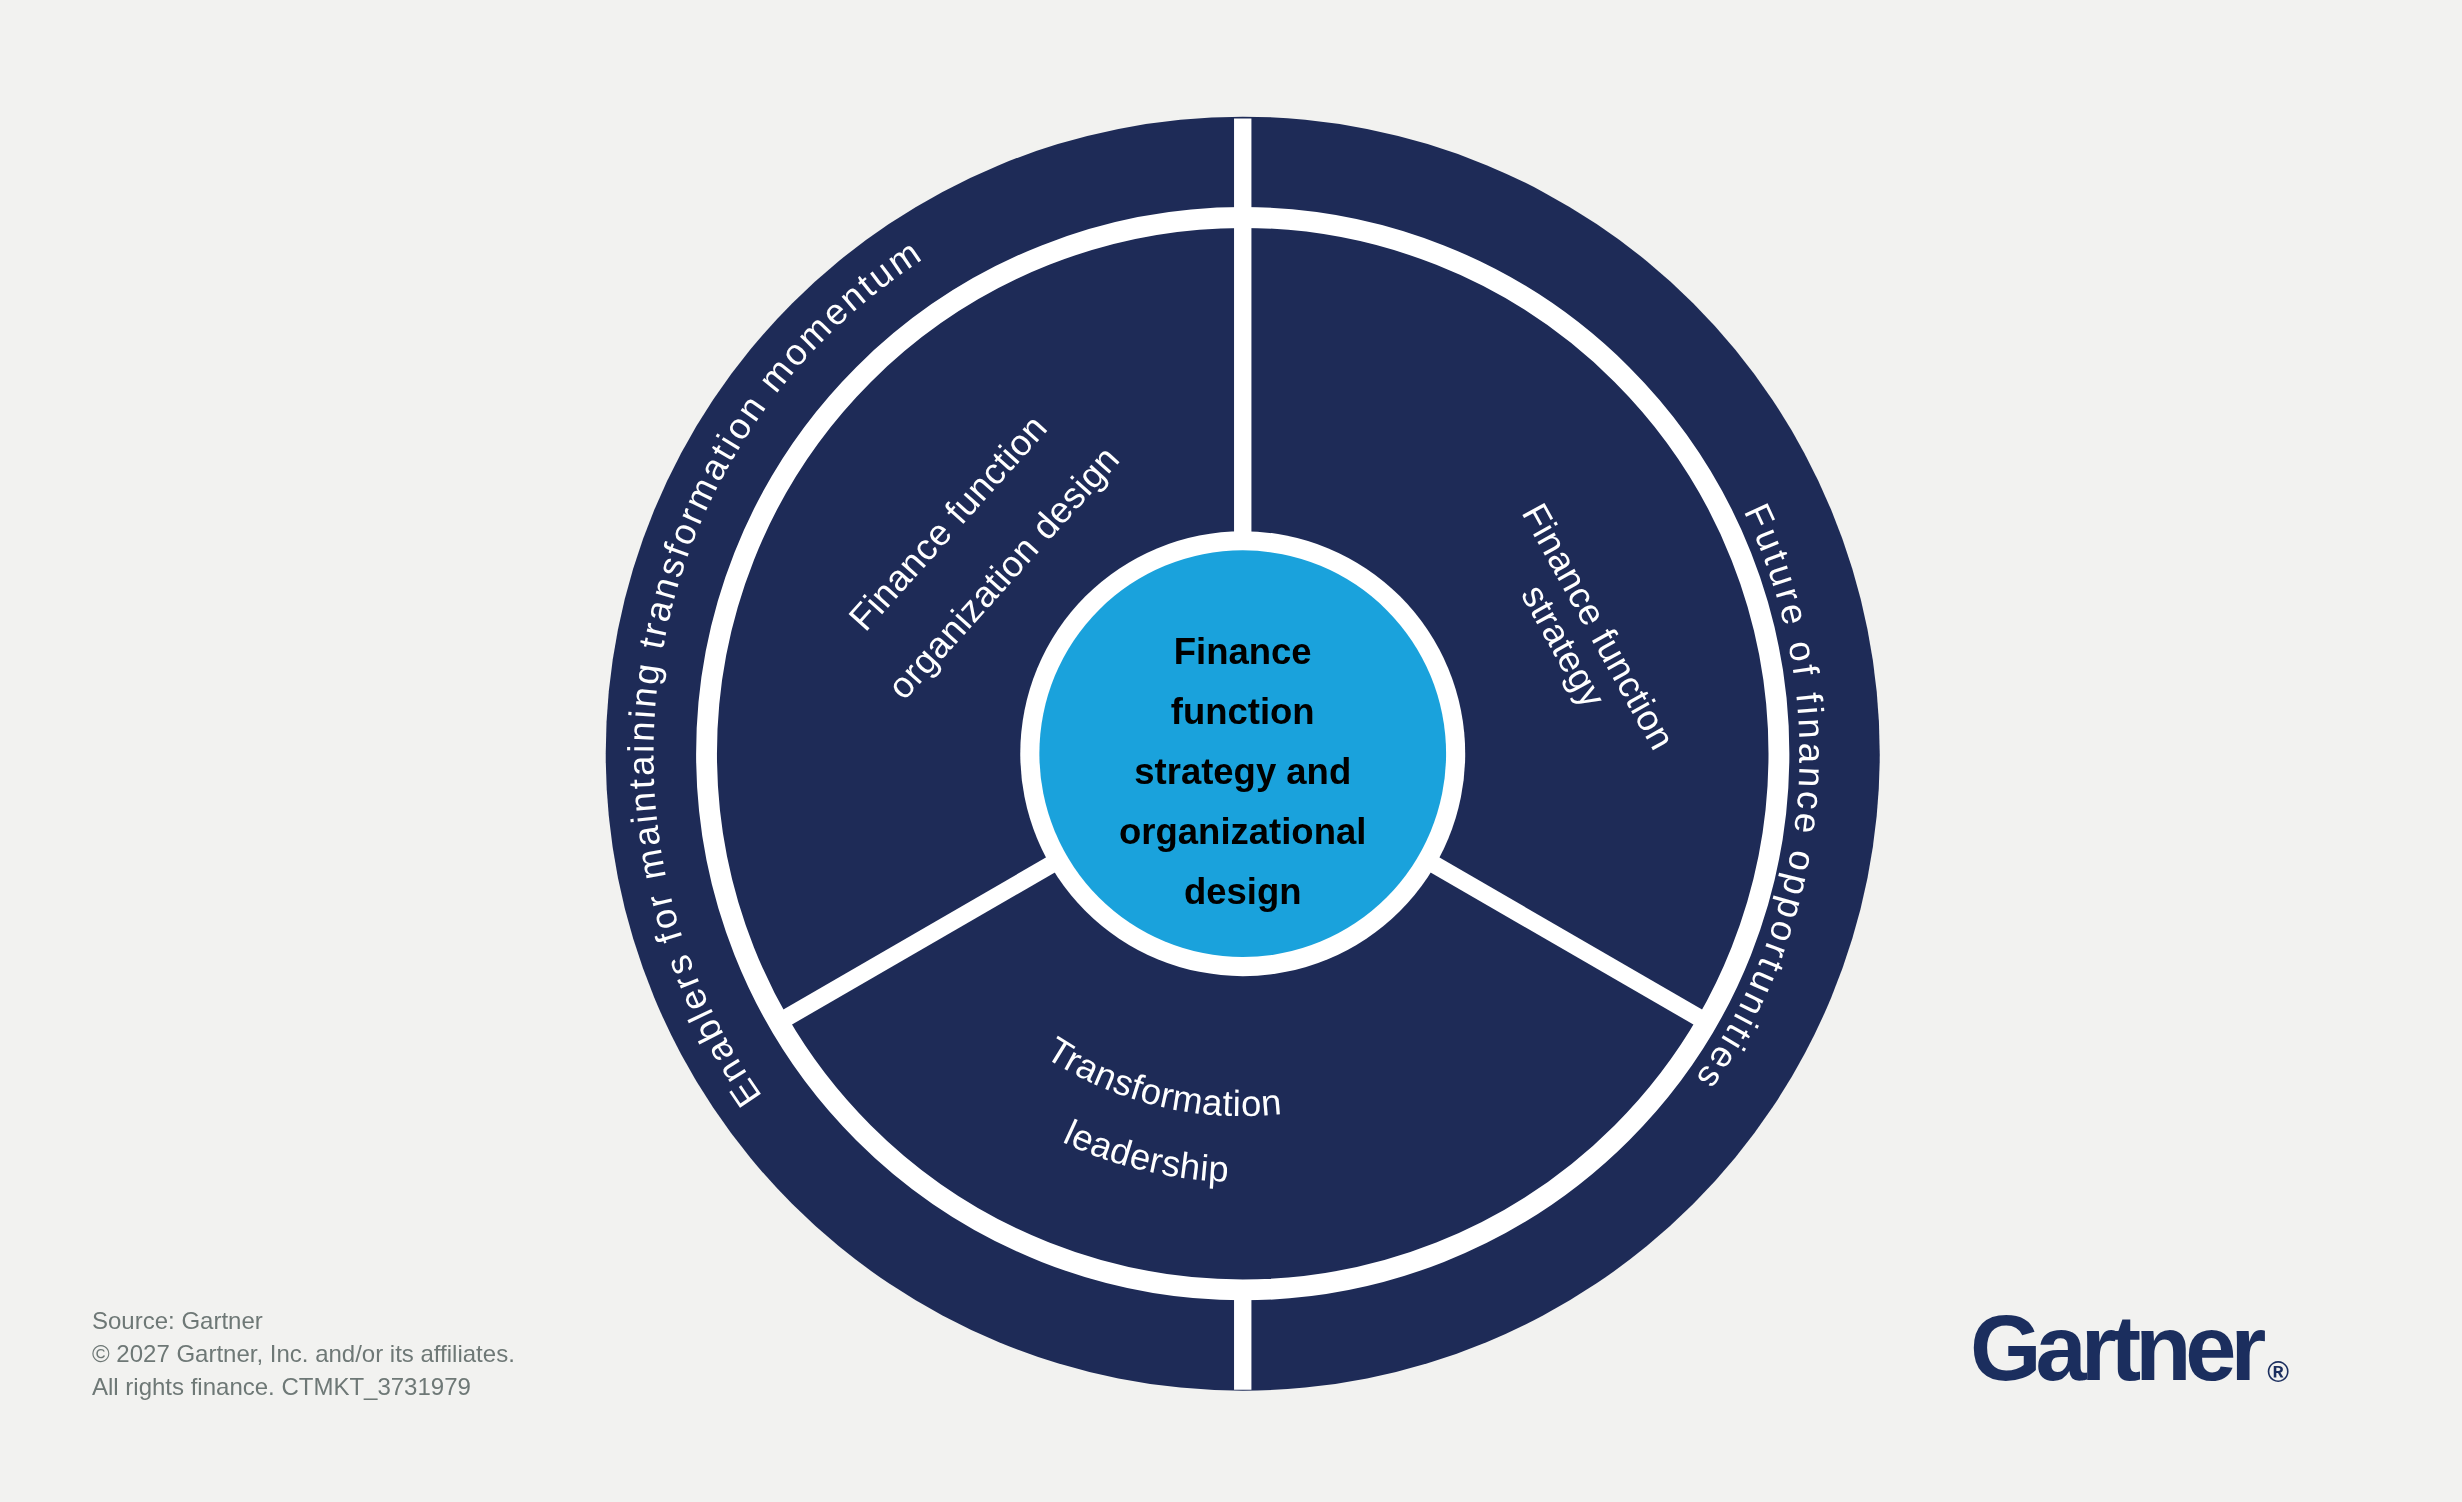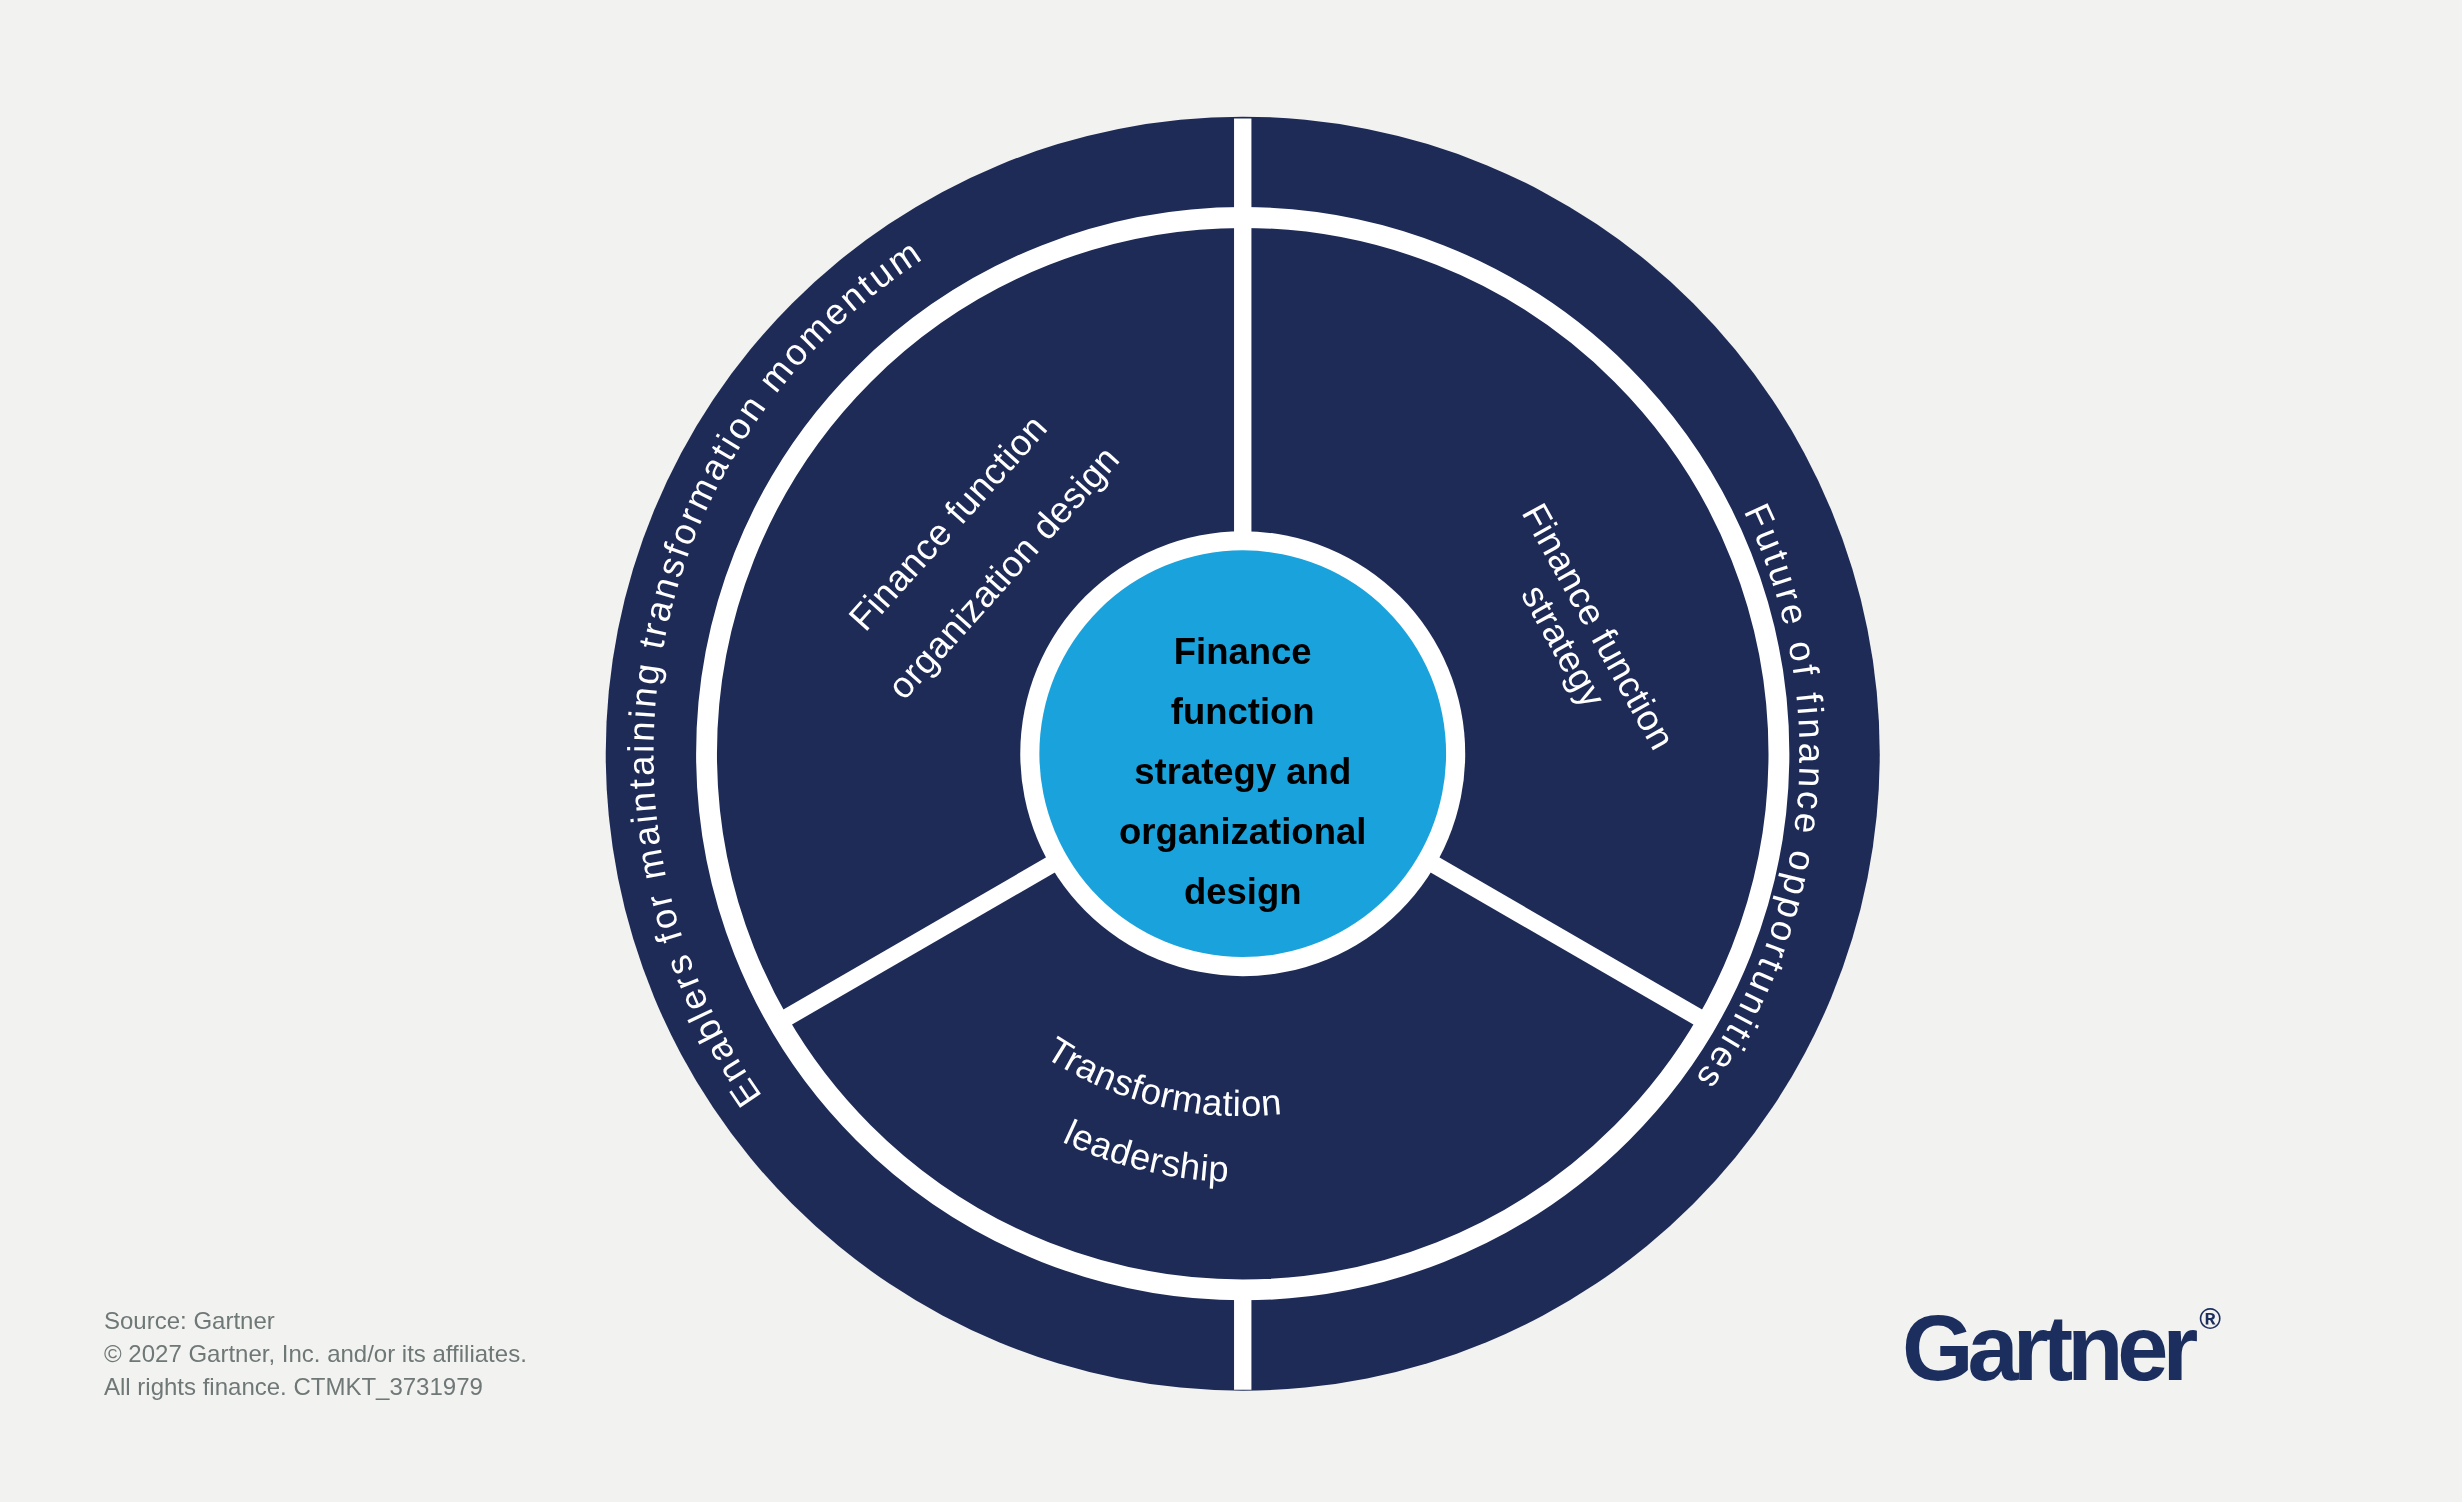--- a/index.html
+++ b/index.html
@@ -20,31 +20,32 @@
   .ls4 { letter-spacing: 4px; }
   .ls2 { letter-spacing: 2px; }
   .seg-text    { font-size: 42px; fill: #FFFFFF; text-anchor: middle; letter-spacing: 0.5px; }
   .hub-text    { font-size: 42px; font-weight: 700; fill: #000000; text-anchor: middle; }
   .ring-stroke { fill: none; stroke: #FFFFFF; stroke-width: 24px; }
   .divider     { stroke: #FFFFFF; stroke-width: 20px; }
 
   
   .source-note {
     position: absolute;
-    left: 104px;
+    left: 92px;
     top: 1304px;
     font-size: 24px;
     line-height: 33px;
     color: #6E7876;
   }
   .gartner-logo {
     position: absolute;
-    left: 1902px;
+    left: 1970px;
     top: 1302px;
     display: flex;
+    align-items: flex-end;
     color: #1B2E5E;
   }
   .logo-word {
     font-size: 92px;
     font-weight: 700;
     letter-spacing: -6px;
     line-height: 1;
   }
   .logo-reg {
     font-size: 29.6px;

